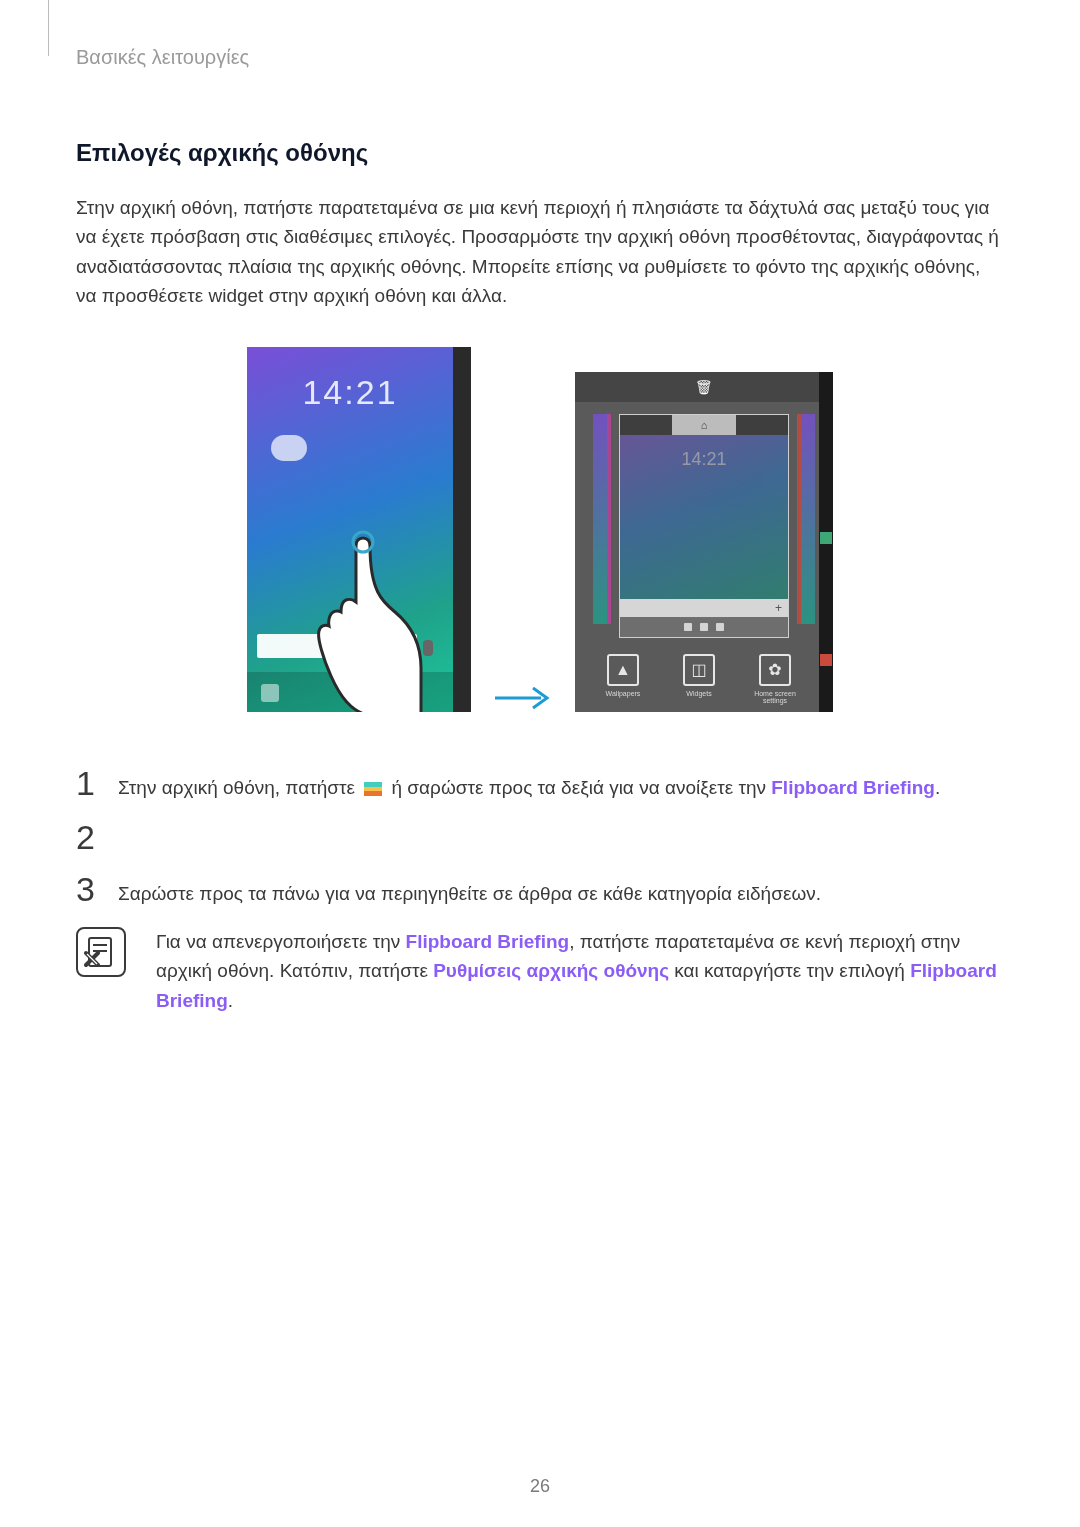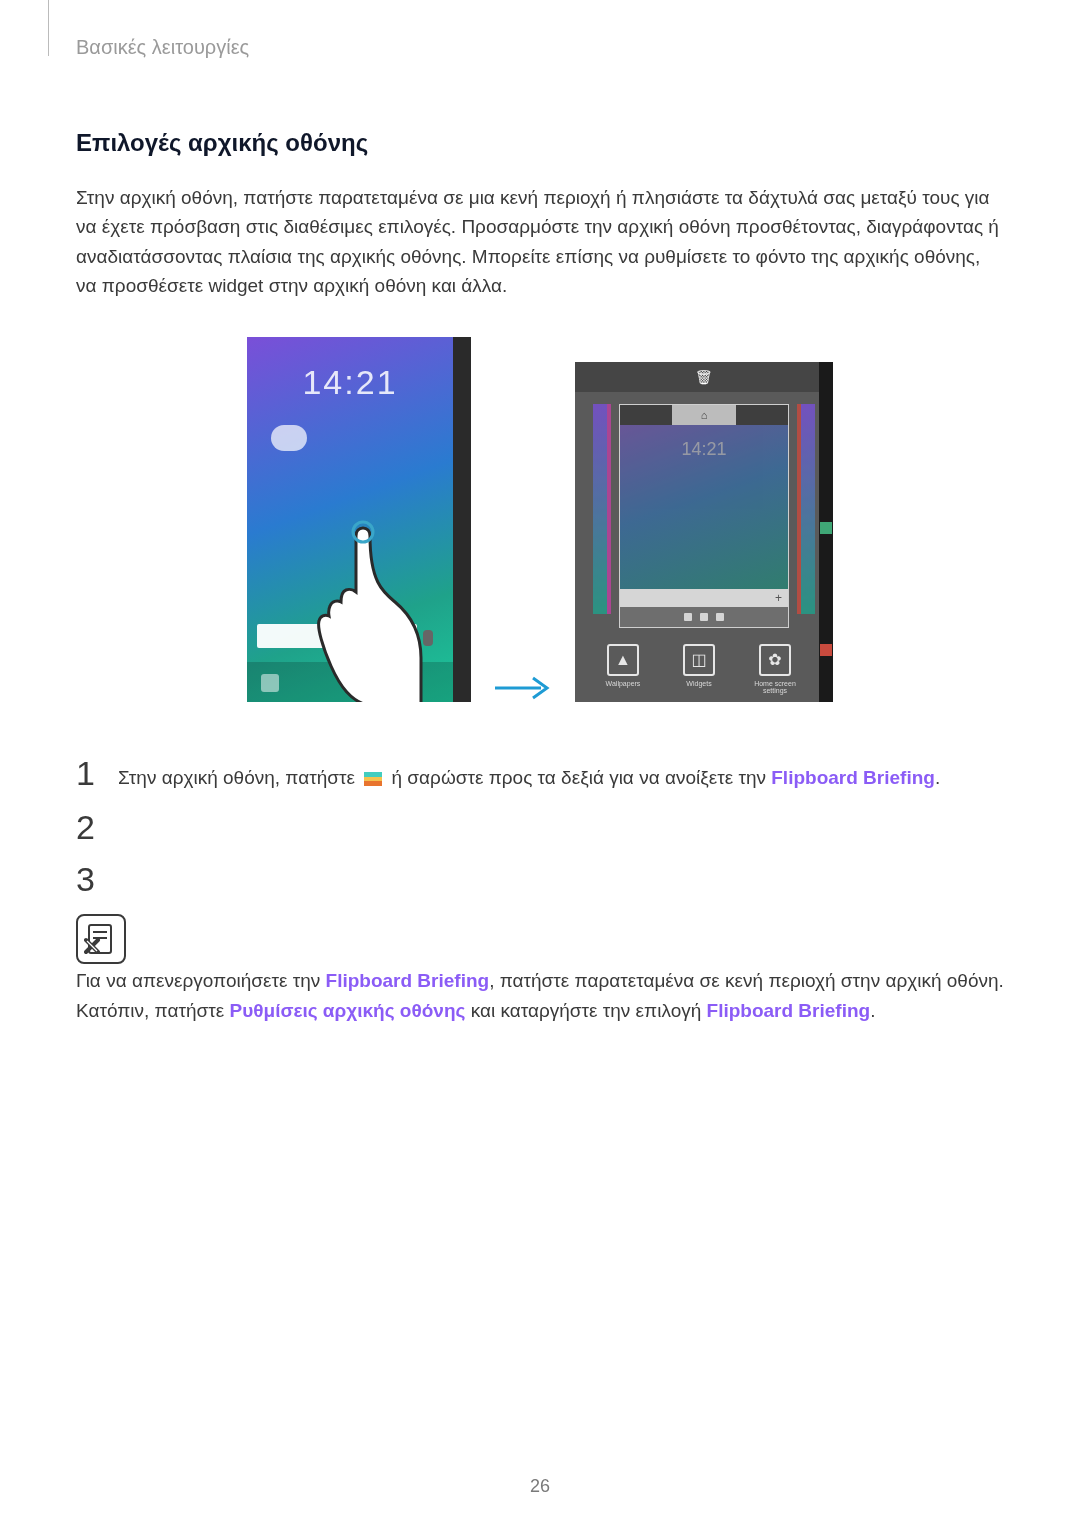--- a/index.html
+++ b/index.html
@@ -5,21 +5,21 @@
   * { margin: 0; padding: 0; box-sizing: border-box; }
   body {
     font-family: Arial, Helvetica, sans-serif;
     background: #fff;
     width: 1080px;
     height: 1527px;
     position: relative;
     color: #3a3a3a;
   }
   .page {
-    padding: 36px 76px 0 76px;
+    padding: 46px 76px 0 76px;
     position: relative;
   }
   .left-rule {
     position: absolute;
     left: 48px;
     top: 0;
     width: 1px;
     height: 56px;
     background: #bbb;
   }
@@ -237,21 +237,21 @@
     font-size:34px; font-weight:400; color:#3a3a3a; line-height:1;
     width:30px; flex-shrink:0;
   }
   .step .txt { font-size:19px; line-height:1.5; padding-top:8px; }
   .inline-icon {
     display:inline-block; width:18px; height:14px; vertical-align:middle;
     background: linear-gradient(#42cdbf 33%, #f5c24e 33% 66%, #e8742e 66%);
     margin:0 4px;
   }
   .note-row {
-    display:flex; align-items:flex-start; gap:2px; flex-direction:column;
+    display:flex; align-items:flex-start; gap:30px; 
   }
   .note-icon {
     width:50px; height:50px; border:2px solid #3a3a3a; border-radius:8px;
     display:flex; align-items:center; justify-content:center; flex-shrink:0;
   }
   .note-icon svg { width:34px; height:34px; }
   .note-text { font-size:19px; line-height:1.55; }
   .bold { font-weight:700; color:#8b5cf6; }
   .page-number {
     position:absolute; bottom:30px; left:50%; transform:translateX(-50%);
@@ -352,20 +352,21 @@
       <span>Στην αρχική οθόνη, πατήστε </span><span class="inline-icon"></span><span> ή σαρώστε προς τα δεξιά για να ανοίξετε την </span><span class="bold">Flipboard Briefing</span><span>.</span>
     </div>
   </div>
 
   <div class="step">
     <div class="num">2</div>
   </div>
 
   <div class="step">
     <div class="num">3</div>
+    <div class="txt">Σαρώστε προς τα πάνω για να περιηγηθείτε σε άρθρα σε κάθε κατηγορία ειδήσεων.</div>
   </div>
 
   <div class="note-row">
     <div class="note-icon">
       <svg viewBox="0 0 34 34">
         <rect x="5" y="3" width="22" height="28" rx="2" fill="none" stroke="#3a3a3a" stroke-width="2"></rect>
         <line x1="9" y1="10" x2="23" y2="10" stroke="#3a3a3a" stroke-width="2"></line>
         <line x1="9" y1="16" x2="23" y2="16" stroke="#3a3a3a" stroke-width="2"></line>
         <path d="M2 18 L14 30 M2 30 L14 18" stroke="#3a3a3a" stroke-width="4" stroke-linecap="round"></path>
         <path d="M3 19 L13 29" stroke="#ffffff" stroke-width="1.2"></path>

